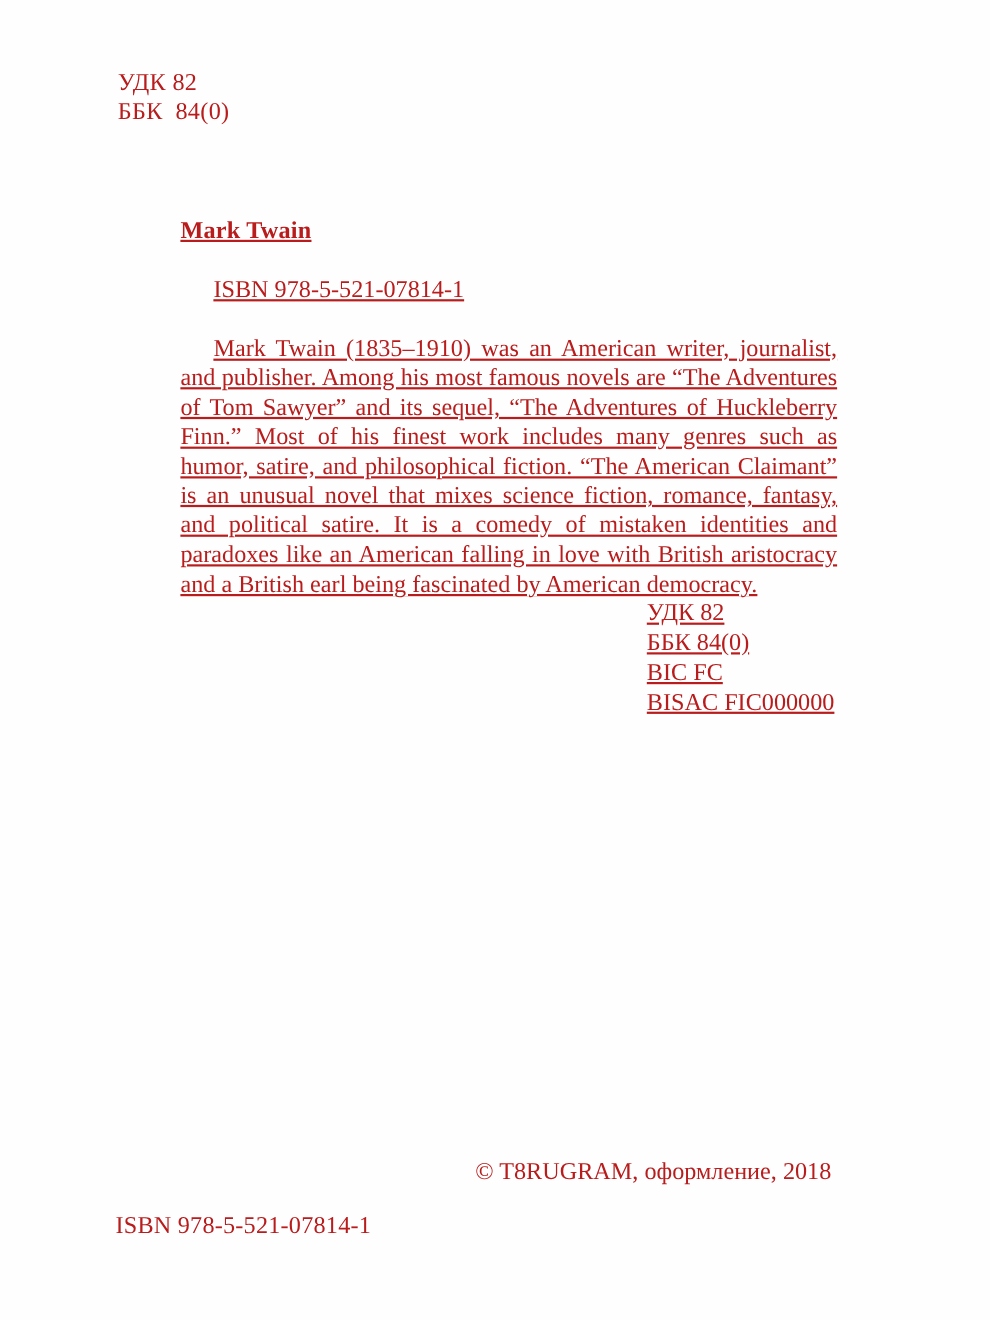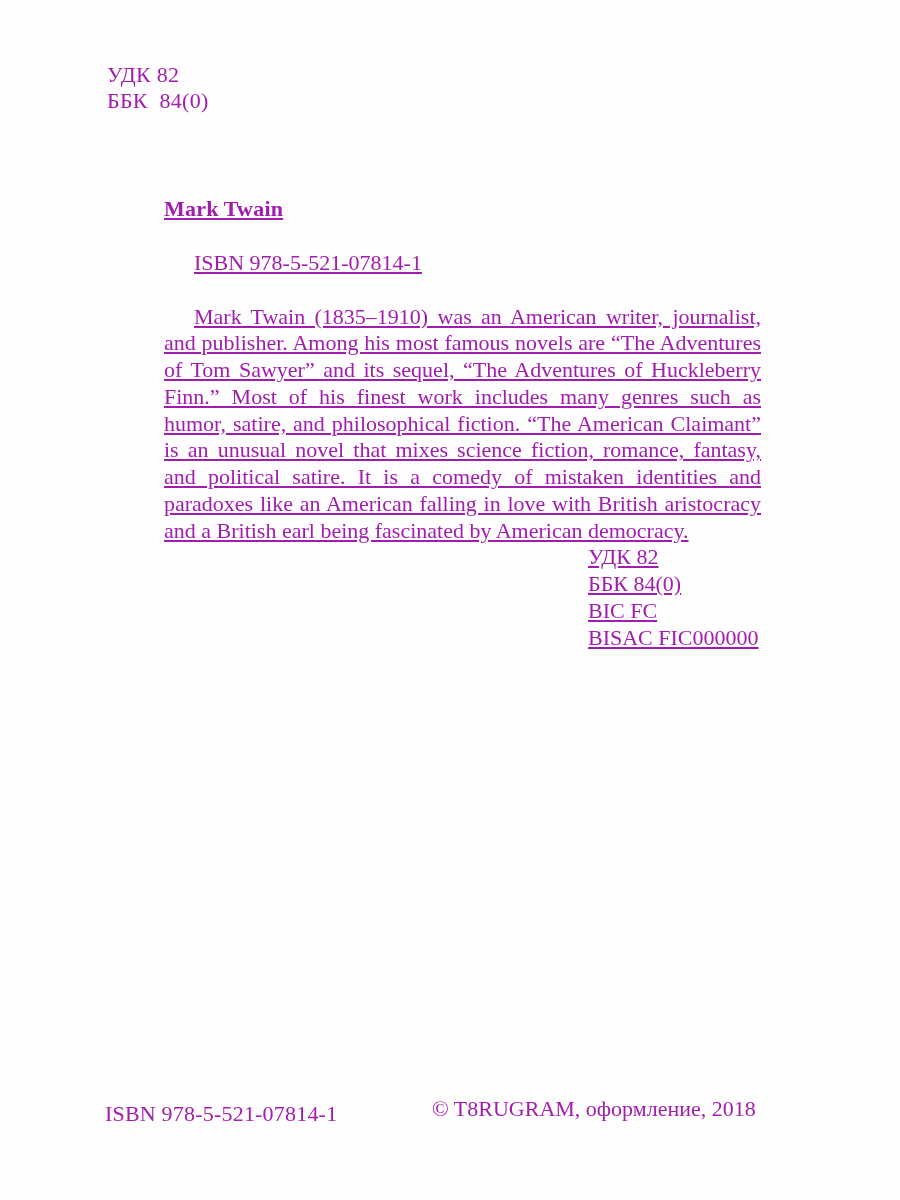--- a/index.html
+++ b/index.html
@@ -5,21 +5,21 @@
   html, body {
     margin: 0;
     padding: 0;
     background: #ffffff;
   }
   .page {
     position: relative;
     width: 900px;
     height: 1200px;
     background: #fefefe;
-    color: #a21caf;
+    color: #b91c1c;
     font-family: "Liberation Serif", "DejaVu Serif", serif;
     overflow: hidden;
   }
   
   .top-codes {
     position: absolute;
     left: 107px;
     top: 62px;
     font-size: 22px;
     line-height: 26px;
@@ -64,21 +64,21 @@
   .footer-isbn {
     position: absolute;
     left: 105px;
     top: 1101px;
     font-size: 22px;
     letter-spacing: 0.2px;
   }
   .copyright-block {
     position: absolute;
     left: 432px;
-    top: 1095px;
+    top: 1051px;
     font-size: 22px;
     line-height: 28px;
   }
 </style>
 </head>
 <body>
 
 <div class="page">
 
   <div class="top-codes">

